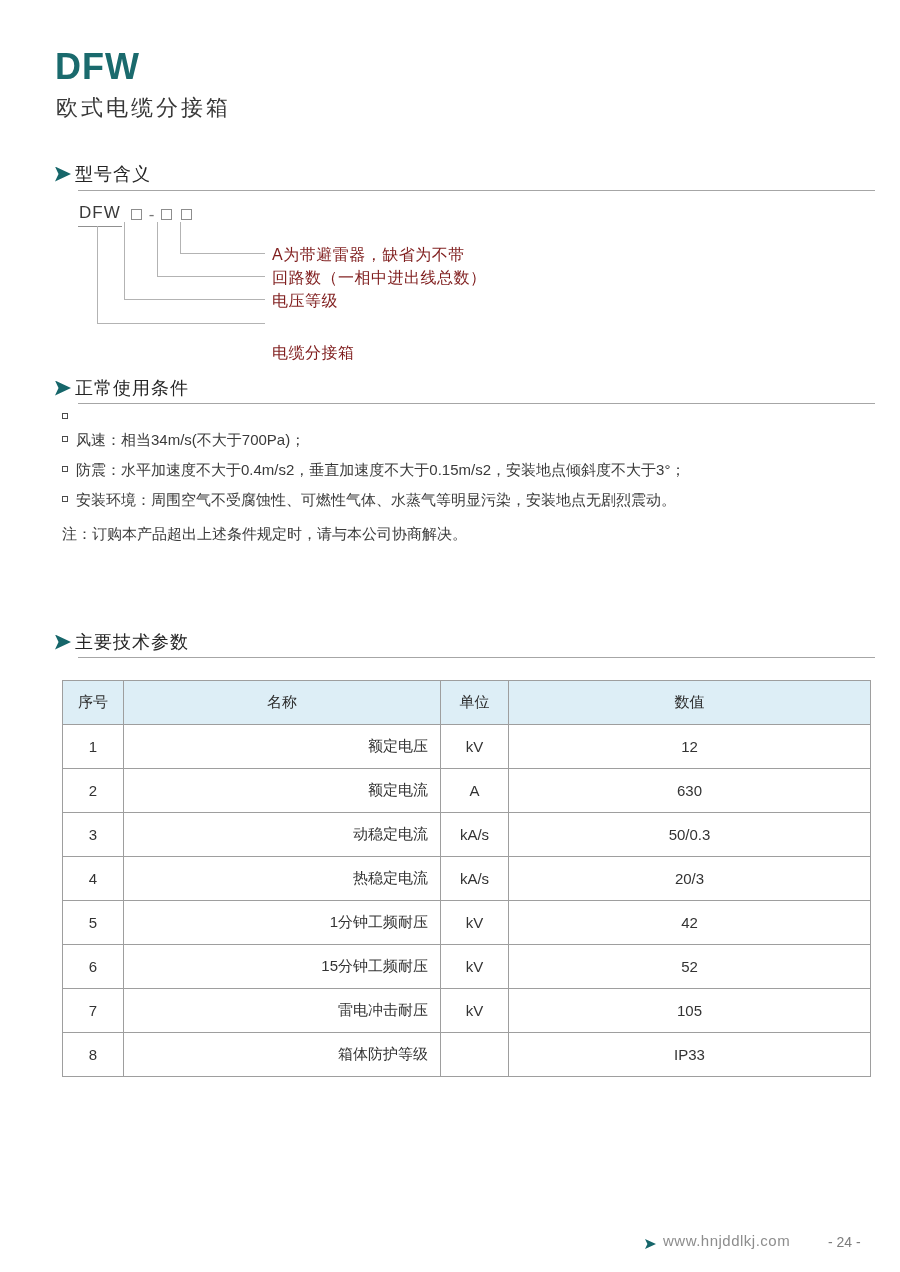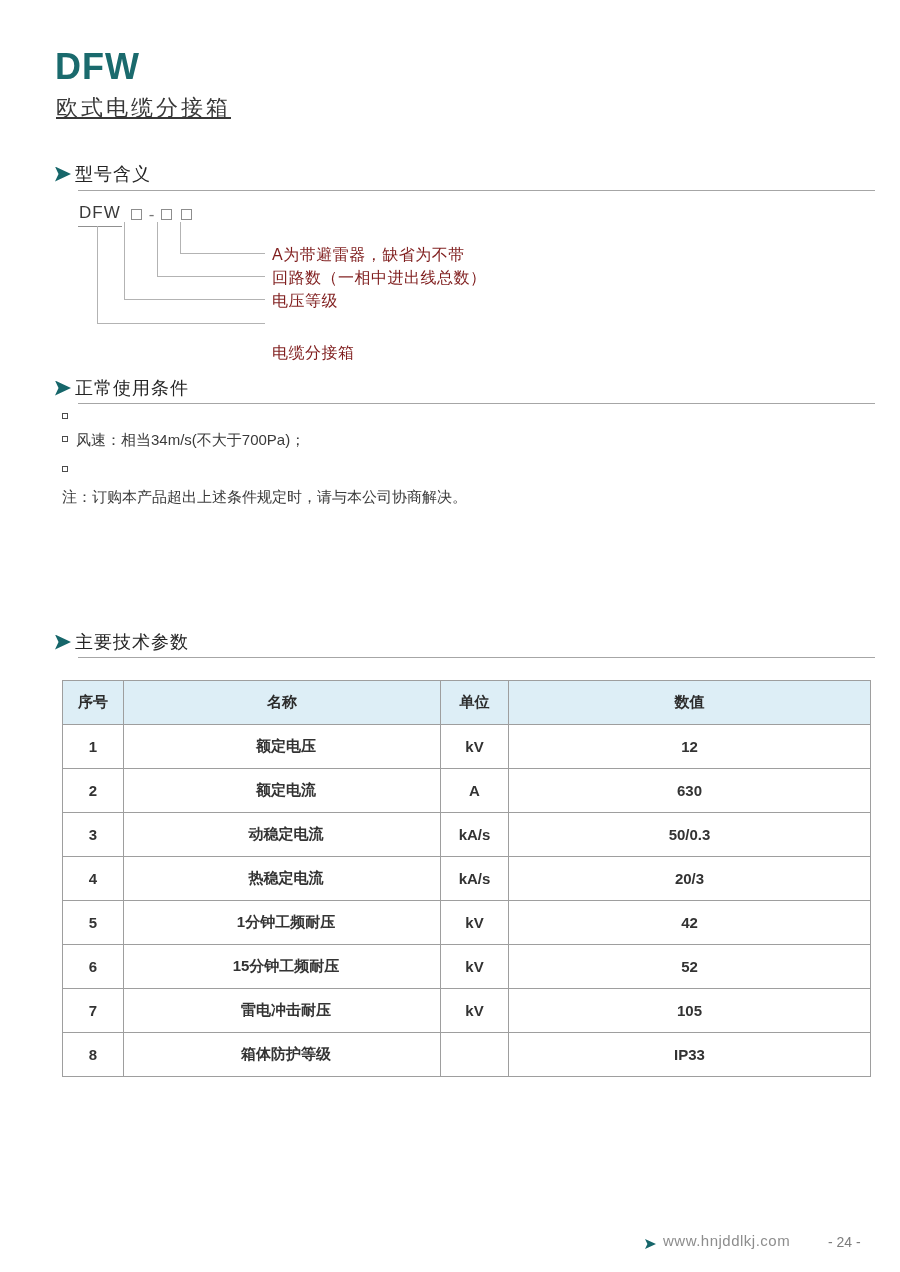--- a/index.html
+++ b/index.html
@@ -7,21 +7,21 @@
   body {
     width:900px; height:1272px; position:relative; overflow:hidden;
     font-family:"Liberation Sans","DejaVu Sans",sans-serif; color:#333;
   }
   .abs { position:absolute; }
 
   
   .doc-title { left:55px; top:46px; font-size:36px; font-weight:bold;
                color:#1a6a6d; letter-spacing:1px; }
   .doc-subtitle { left:56px; top:93px; font-size:22px; color:#383838;
-                  letter-spacing:3px;text-decoration:underline; }
+                  letter-spacing:3px; }
 
   
   .sec-head { display:flex; align-items:center; gap:4px; }
   .tri-arrow { width:16px; height:15px; background:#16666a; flex:none;
                clip-path:polygon(0 0, 100% 50%, 0 100%, 22% 50%); }
   .sec-label { font-size:18px; color:#242424; letter-spacing:1px; }
   .sec-line { height:1px; background:#a6a6a6; }
 
   
   .model-row { left:78px; top:203px; display:flex; align-items:center;
@@ -42,26 +42,26 @@
                color:#3a3a3a; }
   .bullet-sq { width:6px; height:6px; border:1px solid #4c4c4c;
                margin-top:5px; flex:none; }
   .cond-note { font-size:15px; line-height:18px; color:#3a3a3a;
                margin-top:16px; }
 
   
   .param-table { left:62px; top:680px; width:808px;
                  border-collapse:collapse; table-layout:fixed; }
   .param-table th, .param-table td {
-    border:1px solid #9e9e9e; font-weight:bold; font-size:15px;
+    border:1px solid #9e9e9e; font-weight:normal; font-size:15px;
     color:#333; text-align:center; height:28px; padding:12px;
   }
   .param-table th { background:#ddeef6; color:#2c2c2c; height:30px; }
   .param-table td.name-cell, .param-table th.name-col-h { }
-  .param-table td.name-cell { text-align:center; padding-left:20px; }
+  .param-table td.name-cell { text-align:right; padding-left:20px; }
   .param-table col.c-idx  { width:61px; }
   .param-table col.c-name { width:317px; }
   .param-table col.c-unit { width:68px; }
   .param-table col.c-val  { width:362px; }
 
   
   .footer { left:645px; top:1232px; display:flex; align-items:flex-end; }
   .tri-arrow-sm { width:11px; height:10px; background:#16666a; flex:none;
                   clip-path:polygon(0 0, 100% 50%, 0 100%, 22% 50%); }
   .footer-url { margin-left:7px; font-size:15px; color:#8d8d8d;
@@ -111,20 +111,25 @@
 <div class="abs cond-list">
   <div class="cond-item">
     <span class="bullet-sq"></span>
   </div>
   <div class="cond-item">
     <span class="bullet-sq"></span>
     <span>风速：相当34m/s(不大于700Pa)；</span>
   </div>
   <div class="cond-item">
     <span class="bullet-sq"></span>
+    <span>防震：水平加速度不大于0.4m/s2，垂直加速度不大于0.15m/s2，安装地点倾斜度不大于3°；</span>
+  </div>
+  <div class="cond-item">
+    <span class="bullet-sq"></span>
+    <span>安装环境：周围空气不受腐蚀性、可燃性气体、水蒸气等明显污染，安装地点无剧烈震动。</span>
   </div>
   <div class="cond-note">注：订购本产品超出上述条件规定时，请与本公司协商解决。</div>
 </div>
 
 <div class="abs sec-head" style="left:55px; top:630px;">
   <span class="tri-arrow"></span>
   <span class="sec-label">主要技术参数</span>
 </div>
 <div class="abs sec-line" style="left:78px; top:657px; width:797px;"></div>
 

